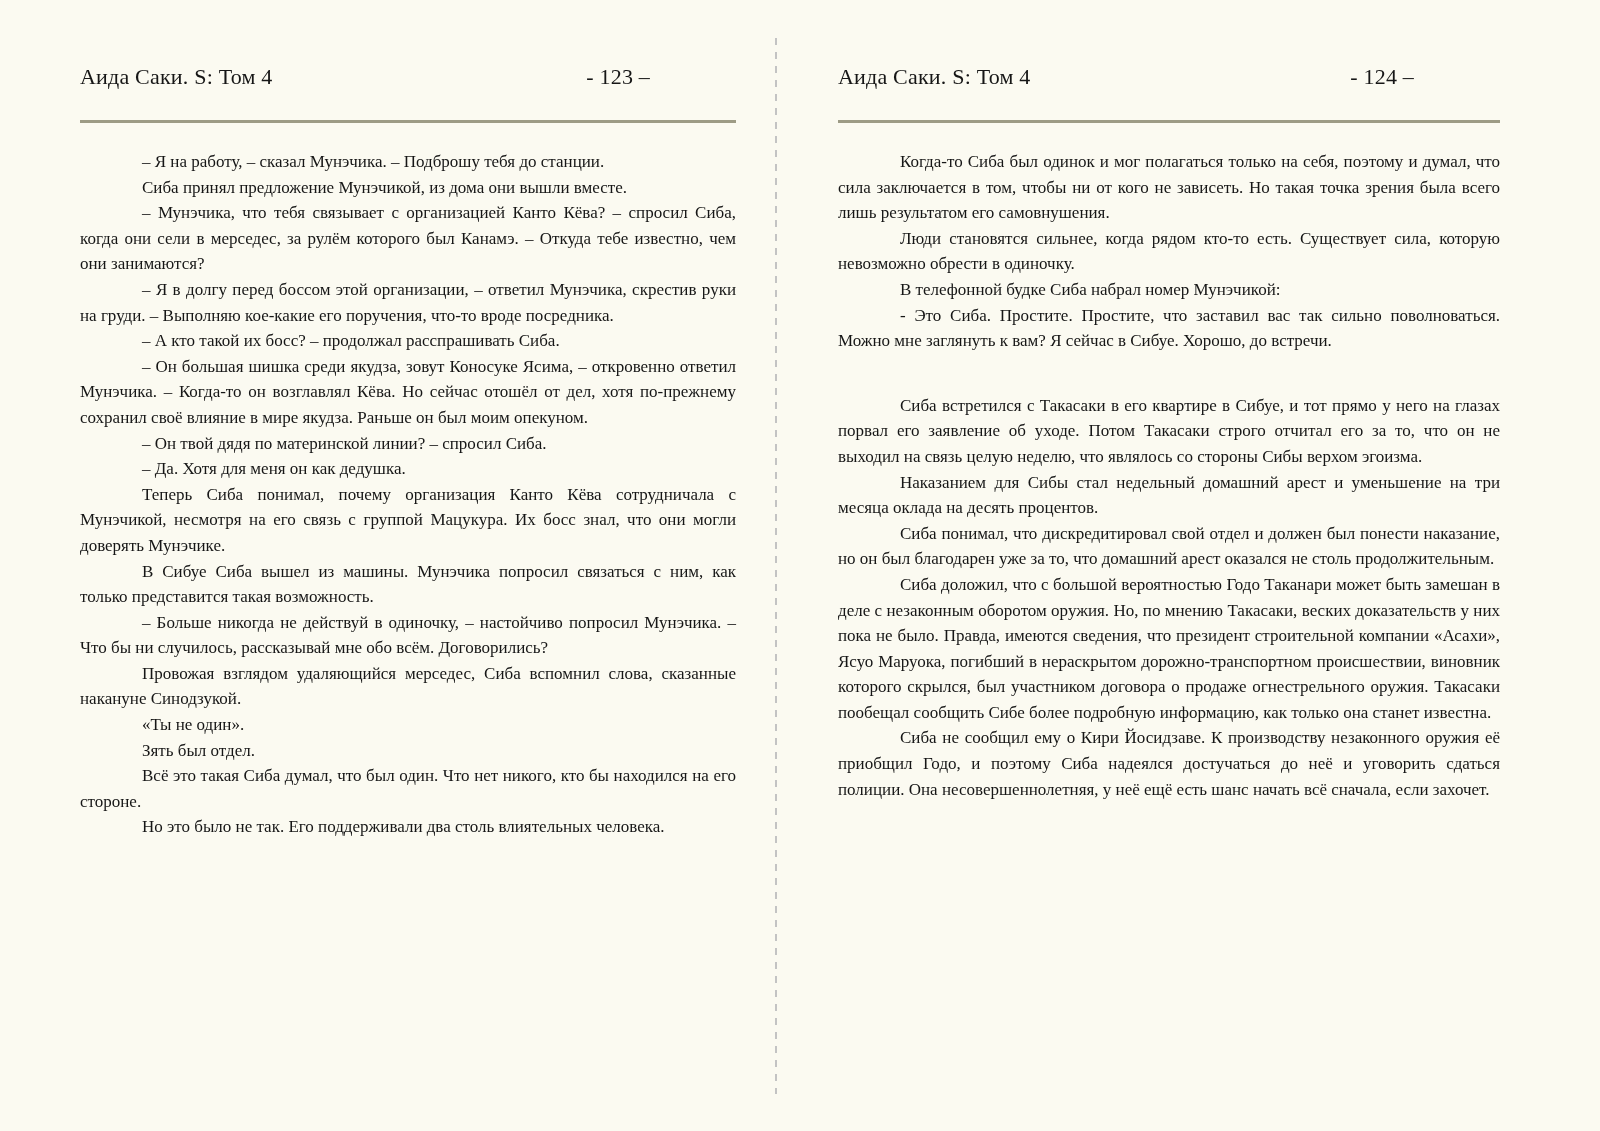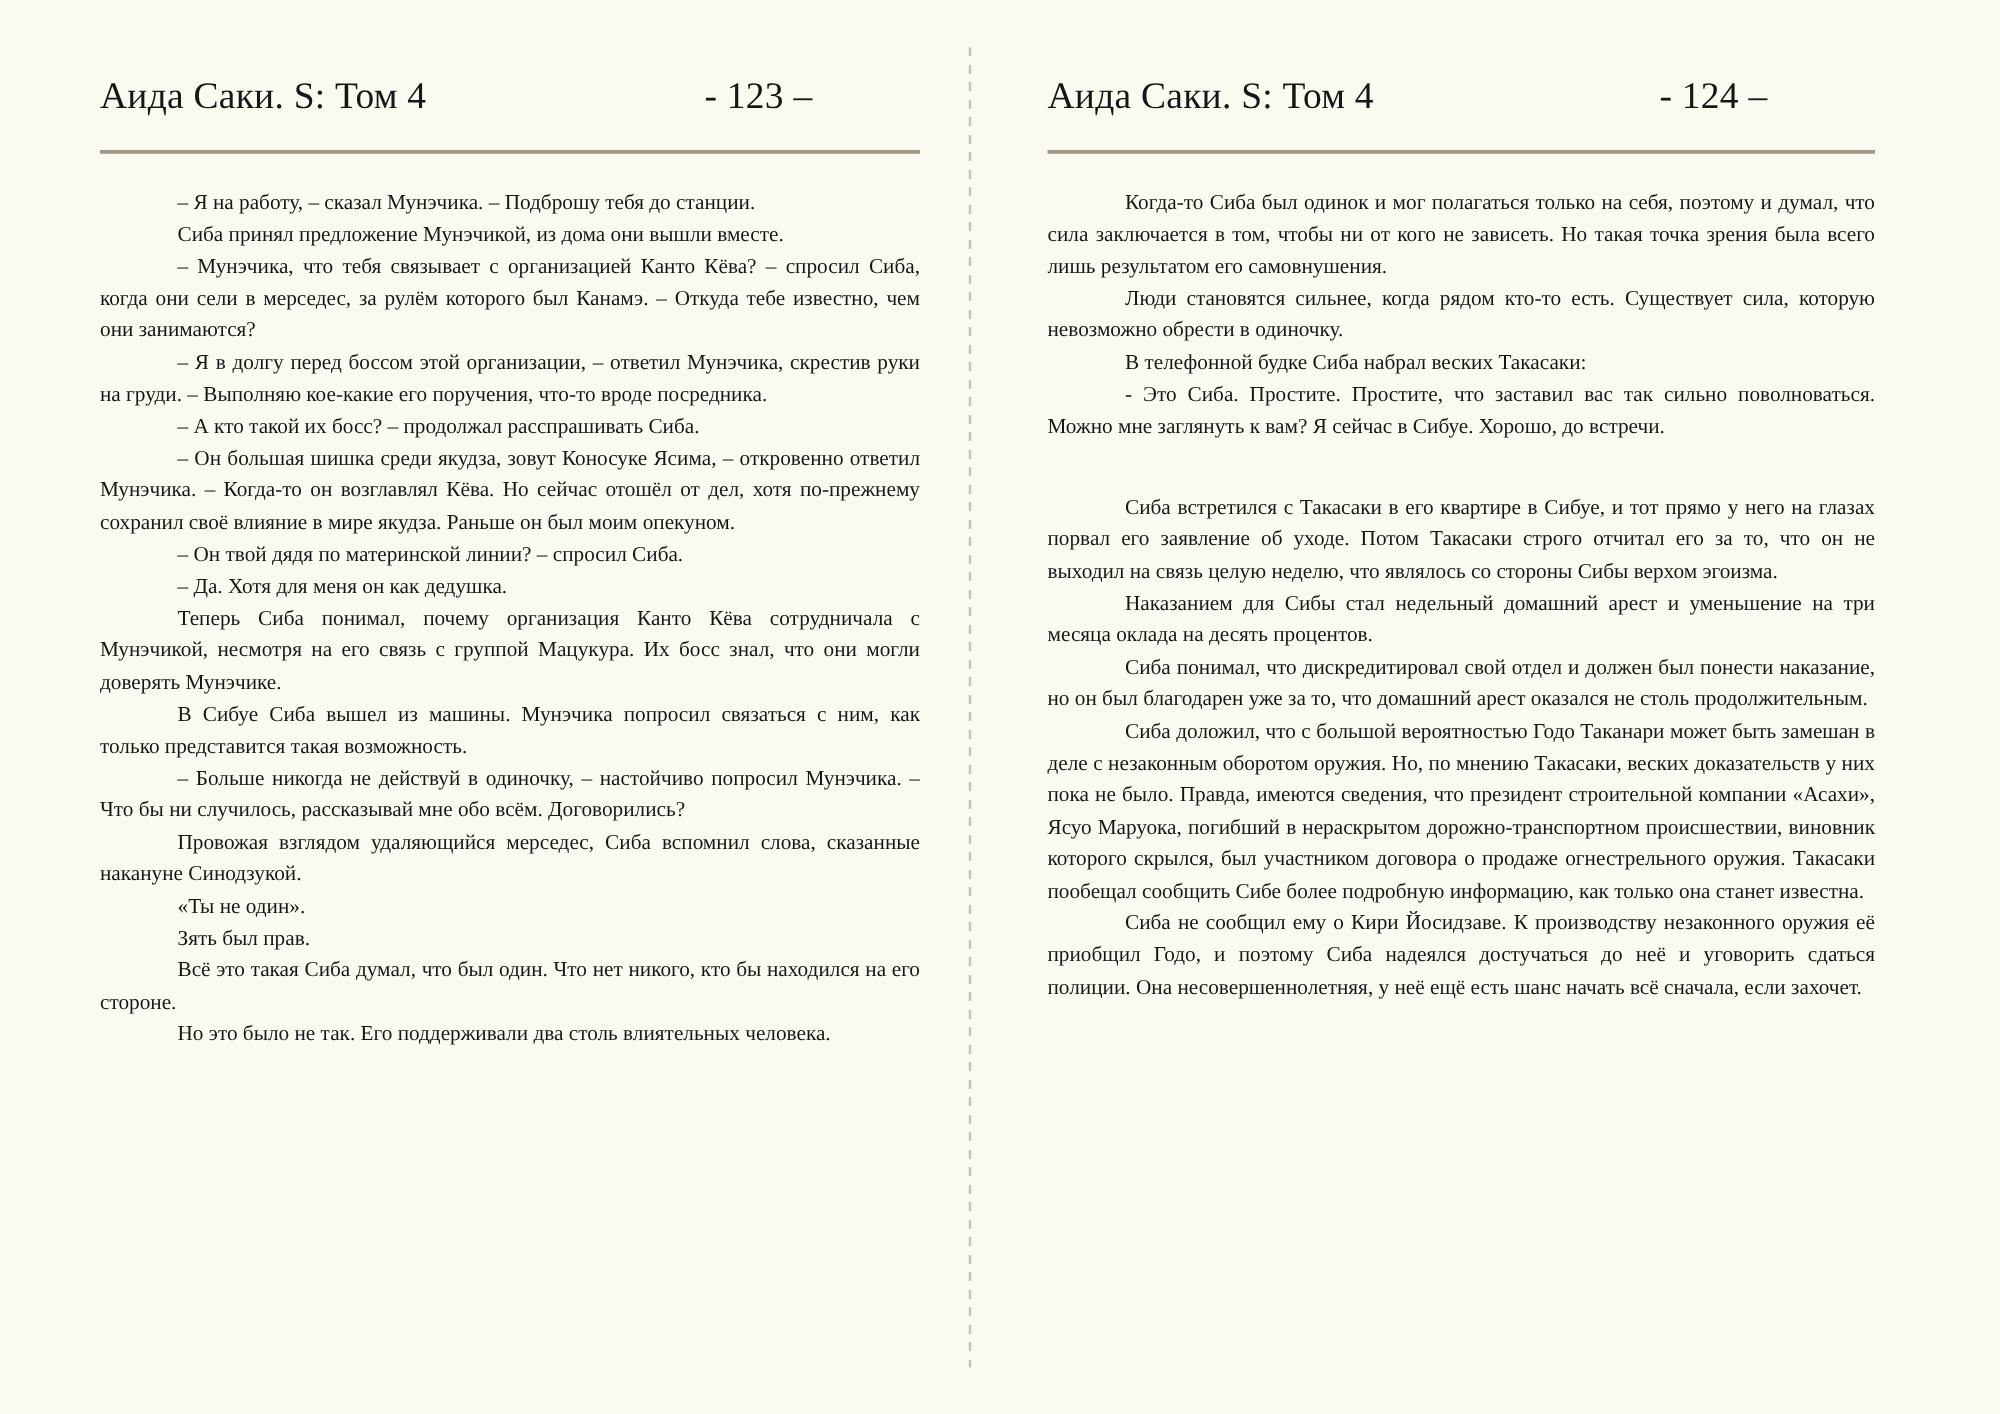--- a/index.html
+++ b/index.html
@@ -30,21 +30,21 @@
   .page {
     position: absolute;
     top: 64px;
   }
   .page-left  { left: 80px;  width: 656px; }
   .page-right { left: 838px; width: 662px; }
   .page-header {
     display: flex;
     justify-content: space-between;
     align-items: baseline;
-    font-size: 30px;
+    font-size: 22px;
     line-height: 26px;
     letter-spacing: 0.2px;
   }
   .page-number { padding-right: 86px; }
   .rule {
     border: none;
     border-top: 3px solid #9d9b85;
     margin: 30px 0 0 0;
   }
   .page-body {
@@ -79,36 +79,36 @@
       <p>– Я в долгу перед боссом этой организации, – ответил Мунэчика, скрестив руки на груди. – Выполняю кое-какие его поручения, что-то вроде посредника.</p>
       <p>– А кто такой их босс? – продолжал расспрашивать Сиба.</p>
       <p>– Он большая шишка среди якудза, зовут Коносуке Ясима, – откровенно ответил Мунэчика. – Когда-то он возглавлял Кёва. Но сейчас отошёл от дел, хотя по-прежнему сохранил своё влияние в мире якудза. Раньше он был моим опекуном.</p>
       <p>– Он твой дядя по материнской линии? – спросил Сиба.</p>
       <p>– Да. Хотя для меня он как дедушка.</p>
       <p>Теперь Сиба понимал, почему организация Канто Кёва сотрудничала с Мунэчикой, несмотря на его связь с группой Мацукура. Их босс знал, что они могли доверять Мунэчике.</p>
       <p>В Сибуе Сиба вышел из машины. Мунэчика попросил связаться с ним, как только представится такая возможность.</p>
       <p>– Больше никогда не действуй в одиночку, – настойчиво попросил Мунэчика. – Что бы ни случилось, рассказывай мне обо всём. Договорились?</p>
       <p>Провожая взглядом удаляющийся мерседес, Сиба вспомнил слова, сказанные накануне Синодзукой.</p>
       <p>«Ты не один».</p>
-      <p>Зять был прав.</p>
+      <p>Зять был отдел.</p>
       <p>Всё это такая Сиба думал, что был один. Что нет никого, кто бы находился на его стороне.</p>
       <p>Но это было не так. Его поддерживали два столь влиятельных человека.</p>
     </div>
   </section>
 
   <section class="page page-right">
     <header class="page-header">
       <span>Аида Саки. S: Том 4</span>
       <span class="page-number">- 124 –</span>
     </header>
     <hr class="rule">
     <div class="page-body">
       <p>Когда-то Сиба был одинок и мог полагаться только на себя, поэтому и думал, что сила заключается в том, чтобы ни от кого не зависеть. Но такая точка зрения была всего лишь результатом его самовнушения.</p>
       <p>Люди становятся сильнее, когда рядом кто-то есть. Существует сила, которую невозможно обрести в одиночку.</p>
-      <p>В телефонной будке Сиба набрал веских Такасаки:</p>
+      <p>В телефонной будке Сиба набрал номер Мунэчикой:</p>
       <p>- Это Сиба. Простите. Простите, что заставил вас так сильно поволноваться. Можно мне заглянуть к вам? Я сейчас в Сибуе. Хорошо, до встречи.</p>
       <div class="scene-break"></div>
       <p>Сиба встретился с Такасаки в его квартире в Сибуе, и тот прямо у него на глазах порвал его заявление об уходе. Потом Такасаки строго отчитал его за то, что он не выходил на связь целую неделю, что являлось со стороны Сибы верхом эгоизма.</p>
       <p>Наказанием для Сибы стал недельный домашний арест и уменьшение на три месяца оклада на десять процентов.</p>
       <p>Сиба понимал, что дискредитировал свой отдел и должен был понести наказание, но он был благодарен уже за то, что домашний арест оказался не столь продолжительным.</p>
       <p>Сиба доложил, что с большой вероятностью Годо Таканари может быть замешан в деле с незаконным оборотом оружия. Но, по мнению Такасаки, веских доказательств у них пока не было. Правда, имеются сведения, что президент строительной компании «Асахи», Ясуо Маруока, погибший в нераскрытом дорожно-транспортном происшествии, виновник которого скрылся, был участником договора о продаже огнестрельного оружия. Такасаки пообещал сообщить Сибе более подробную информацию, как только она станет известна.</p>
       <p>Сиба не сообщил ему о Кири Йосидзаве. К производству незаконного оружия её приобщил Годо, и поэтому Сиба надеялся достучаться до неё и уговорить сдаться полиции. Она несовершеннолетняя, у неё ещё есть шанс начать всё сначала, если захочет.</p>
     </div>
   </section>
 

